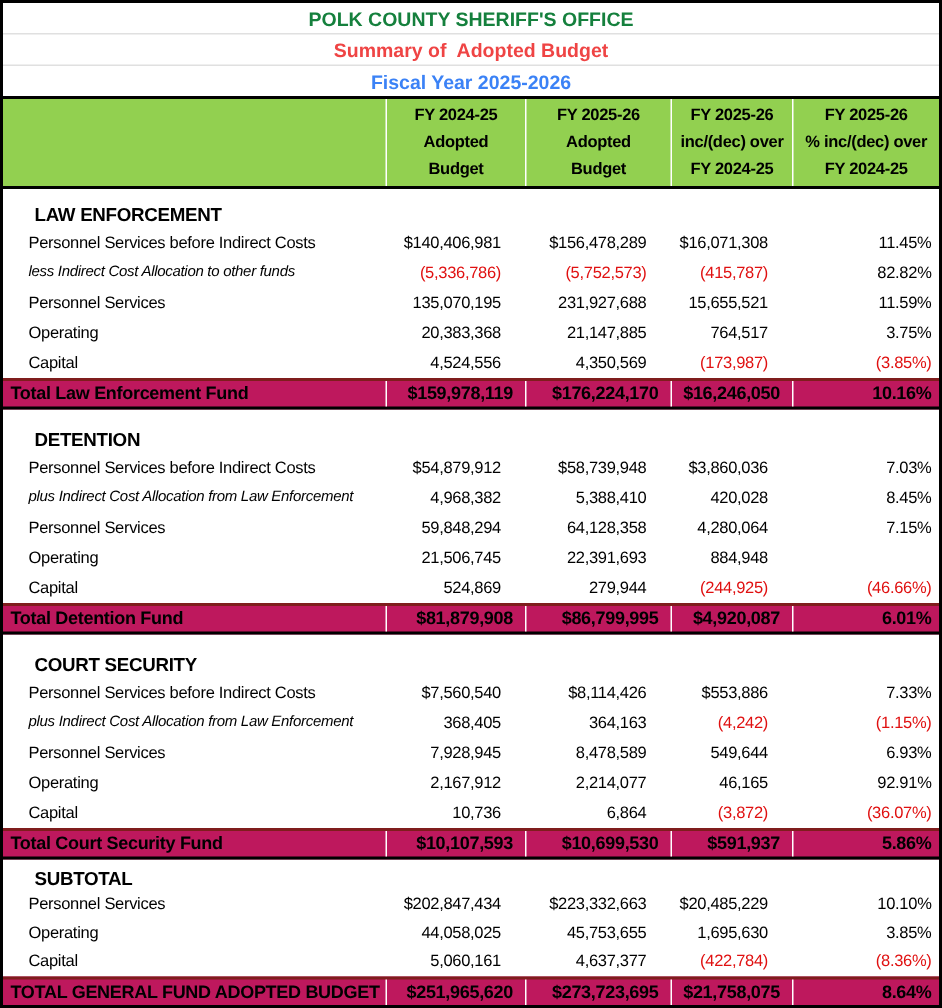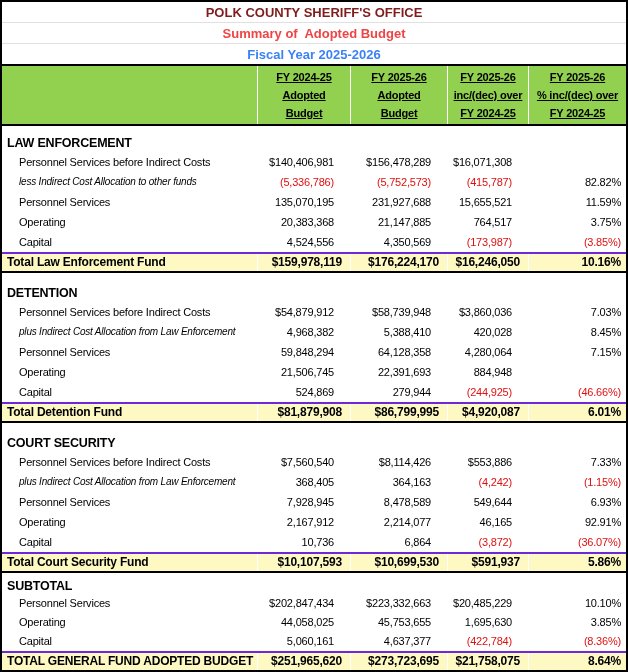--- a/index.html
+++ b/index.html
@@ -8,54 +8,54 @@
     border:2px solid #000;background:#fff;
     font-family:"Liberation Sans",sans-serif;color:#000;
     overflow:hidden;
   }
   
   .title-row{
     height:20px;display:flex;align-items:center;justify-content:center;
     font-weight:bold;font-size:13px;white-space:pre;
     border-bottom:1px solid #e0e0e0;
   }
-  .title-row.t1{color:#7f1d1d;}
+  .title-row.t1{color:#15803d;}
   .title-row.t2{color:#ef4444;}
   .title-row.t3{color:#3b82f6;border-bottom:none;}
   
   .grid{display:grid;grid-template-columns:255px 93px 97px 81px 98px;}
   .header-row{
     background:#92d050;height:58px;
     border-top:2px solid #000;border-bottom:2px solid #000;
   }
   .hcell{
     font-weight:bold;font-size:11px;text-align:center;
     display:flex;flex-direction:column;justify-content:center;
-    line-height:18px;border-left:1.5px solid #fff;letter-spacing:-0.2px;text-decoration:underline;
+    line-height:18px;border-left:1.5px solid #fff;letter-spacing:-0.2px;
   }
   .hcell:first-child{border-left:none;}
   
   .spacer{height:12px;}
   .sec0 .spacer{height:9px;}
   .sec3 .spacer{height:5px;}
   .section-heading{
     font-weight:bold;font-size:12.5px;height:17px;line-height:17px;
-    padding-left:5px;letter-spacing:-0.2px;
+    padding-left:21px;letter-spacing:-0.2px;
   }
   .sec3 .section-heading{height:16px;line-height:16px;}
   .data-row{height:20px;line-height:20px;font-size:11px;letter-spacing:-0.2px;}
   .sec3 .data-row{height:19px;line-height:19px;}
   .label-cell{padding-left:17px;white-space:nowrap;overflow:hidden;}
   .label-cell.em{font-style:italic;font-size:10px;}
   .num{text-align:right;padding-right:16px;white-space:nowrap;}
   .pct{text-align:right;padding-right:5px;white-space:nowrap;}
   .neg{color:#e01010;}
   .total-row{
-    background:#fef9c3;height:17px;line-height:17px;
-    border-top:2px solid #6d28d9;border-bottom:2px solid #000;
+    background:#be185d;height:17px;line-height:17px;
+    border-top:2px solid #7f1d1d;border-bottom:2px solid #000;
     font-weight:bold;font-size:12px;letter-spacing:-0.2px;
   }
   .total-row .num{padding-right:8px;border-left:1.5px solid #fff;}
   .total-row .pct{padding-right:5px;border-left:1.5px solid #fff;text-align:right;}
   .total-label{padding-left:5px;white-space:nowrap;}
 </style>
 </head>
 <body>
 
 <div class="sheet">
@@ -90,20 +90,21 @@
 
   <div>
       <div class="section sec0">
         <div class="spacer"></div>
         <div class="section-heading">LAW ENFORCEMENT</div>
         <div class="grid data-row">
           <div class="label-cell">Personnel Services before Indirect Costs</div>
           <div class="num">$140,406,981</div>
           <div class="num">$156,478,289</div>
           <div class="num">$16,071,308</div>
+          <div class="pct">11.45%</div>
         </div>
         <div class="grid data-row">
           <div class="label-cell em">less Indirect Cost Allocation to other funds</div>
           <div class="num neg">(5,336,786)</div>
           <div class="num neg">(5,752,573)</div>
           <div class="num neg">(415,787)</div>
           <div class="pct">82.82%</div>
         </div>
         <div class="grid data-row">
           <div class="label-cell">Personnel Services</div>

